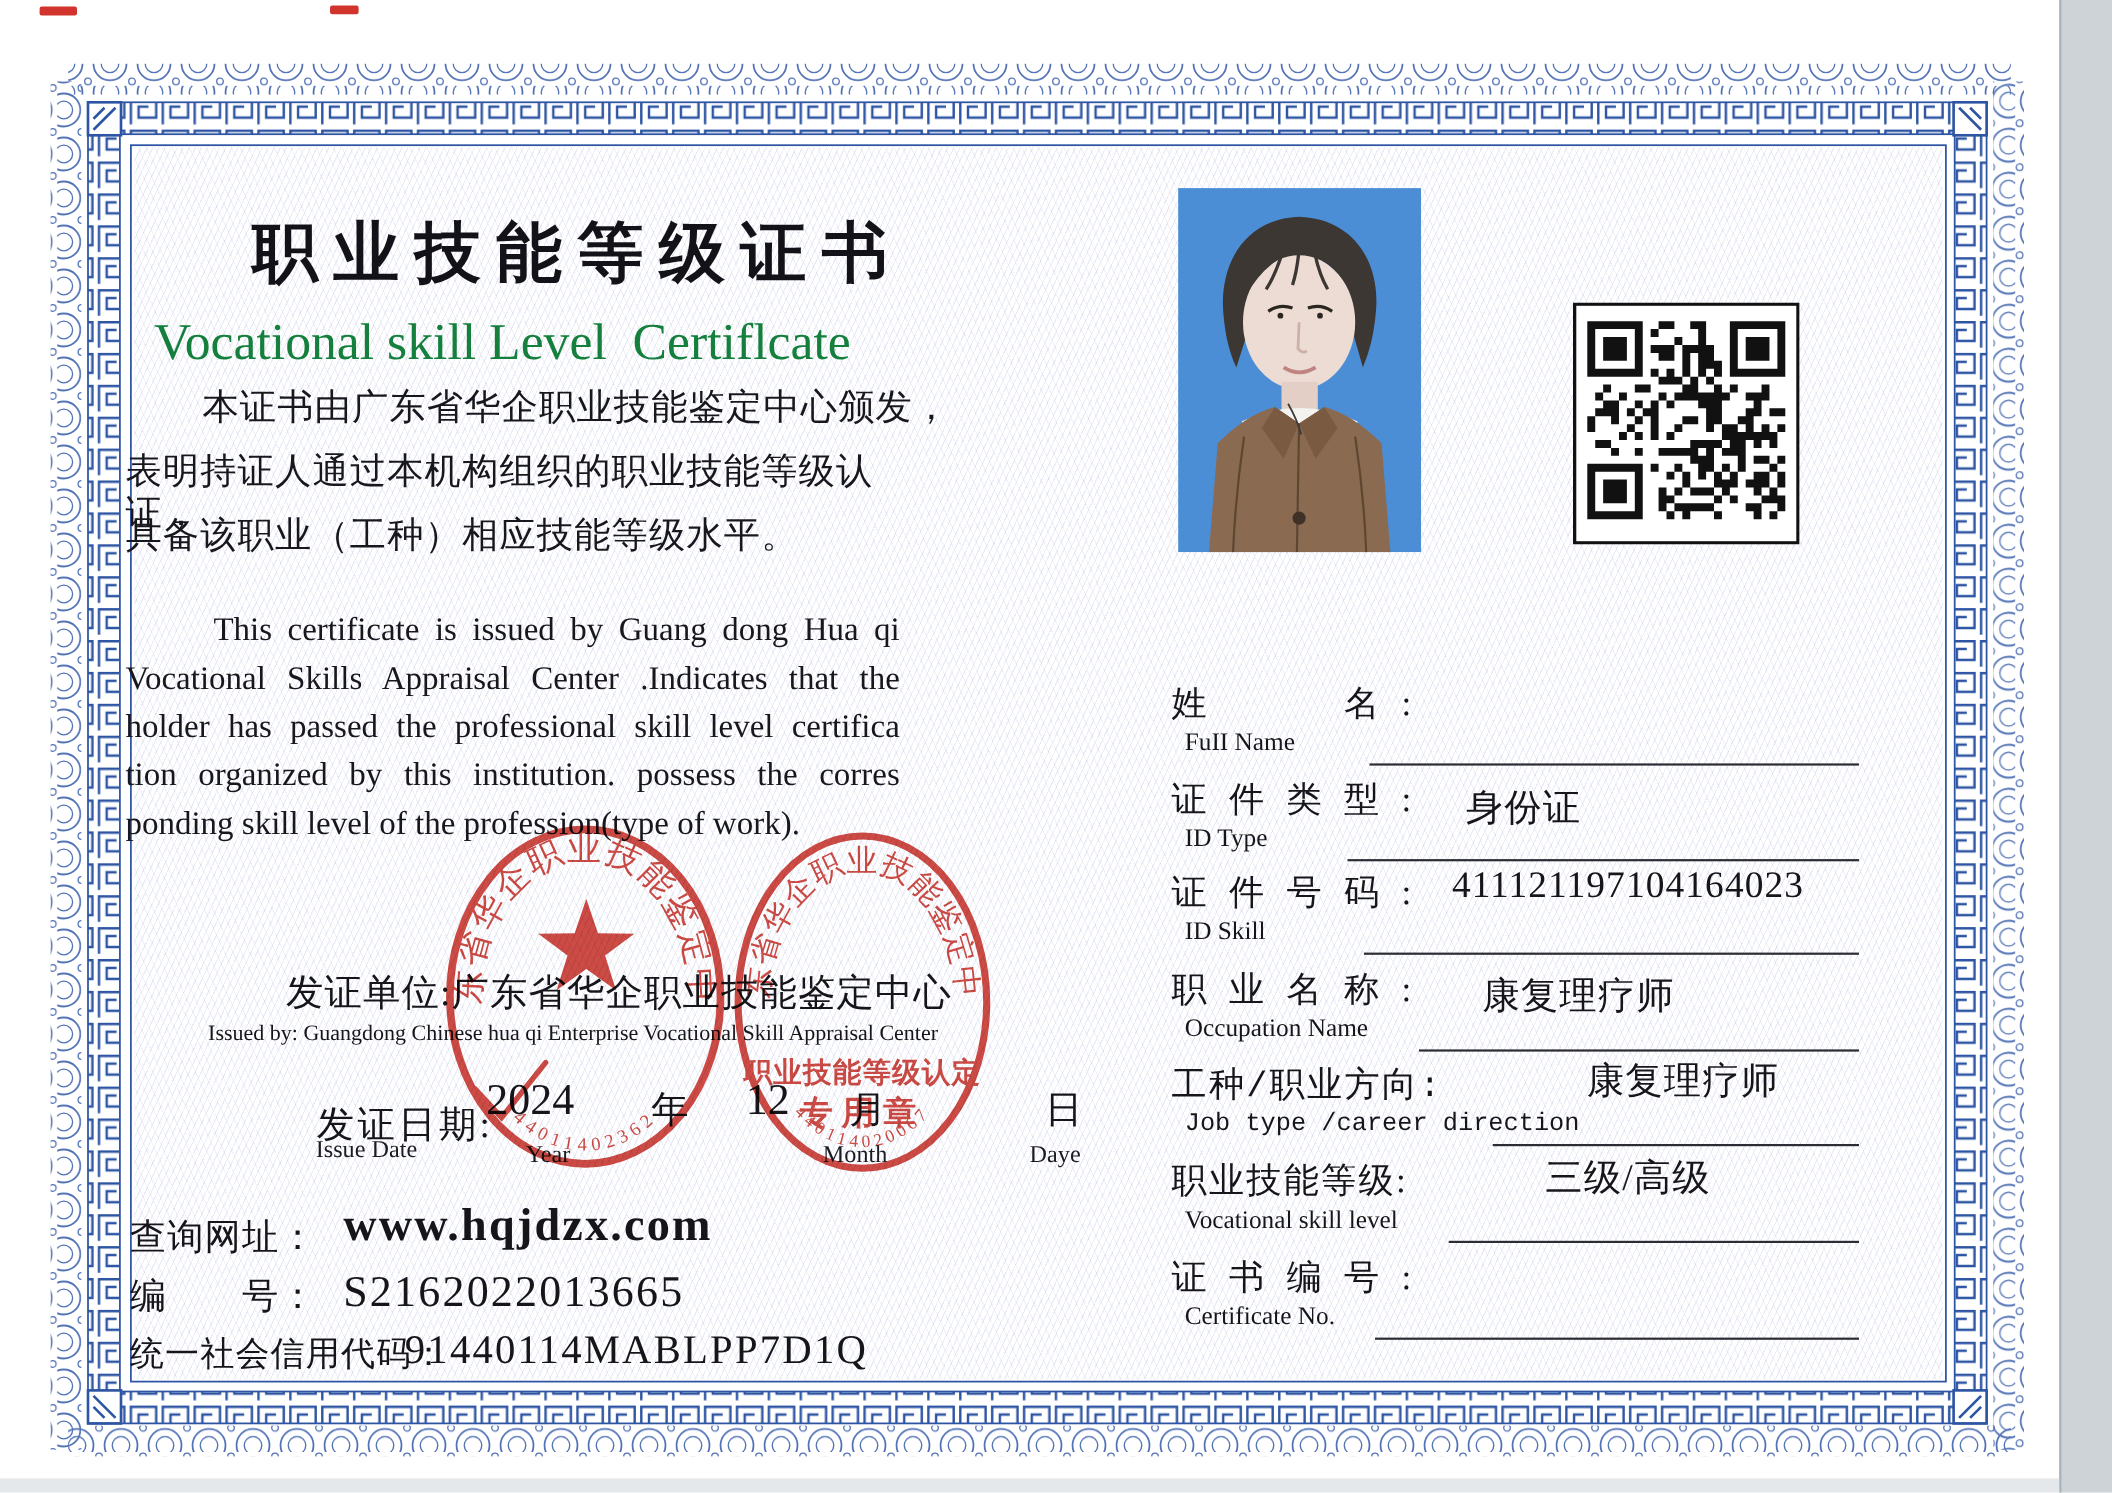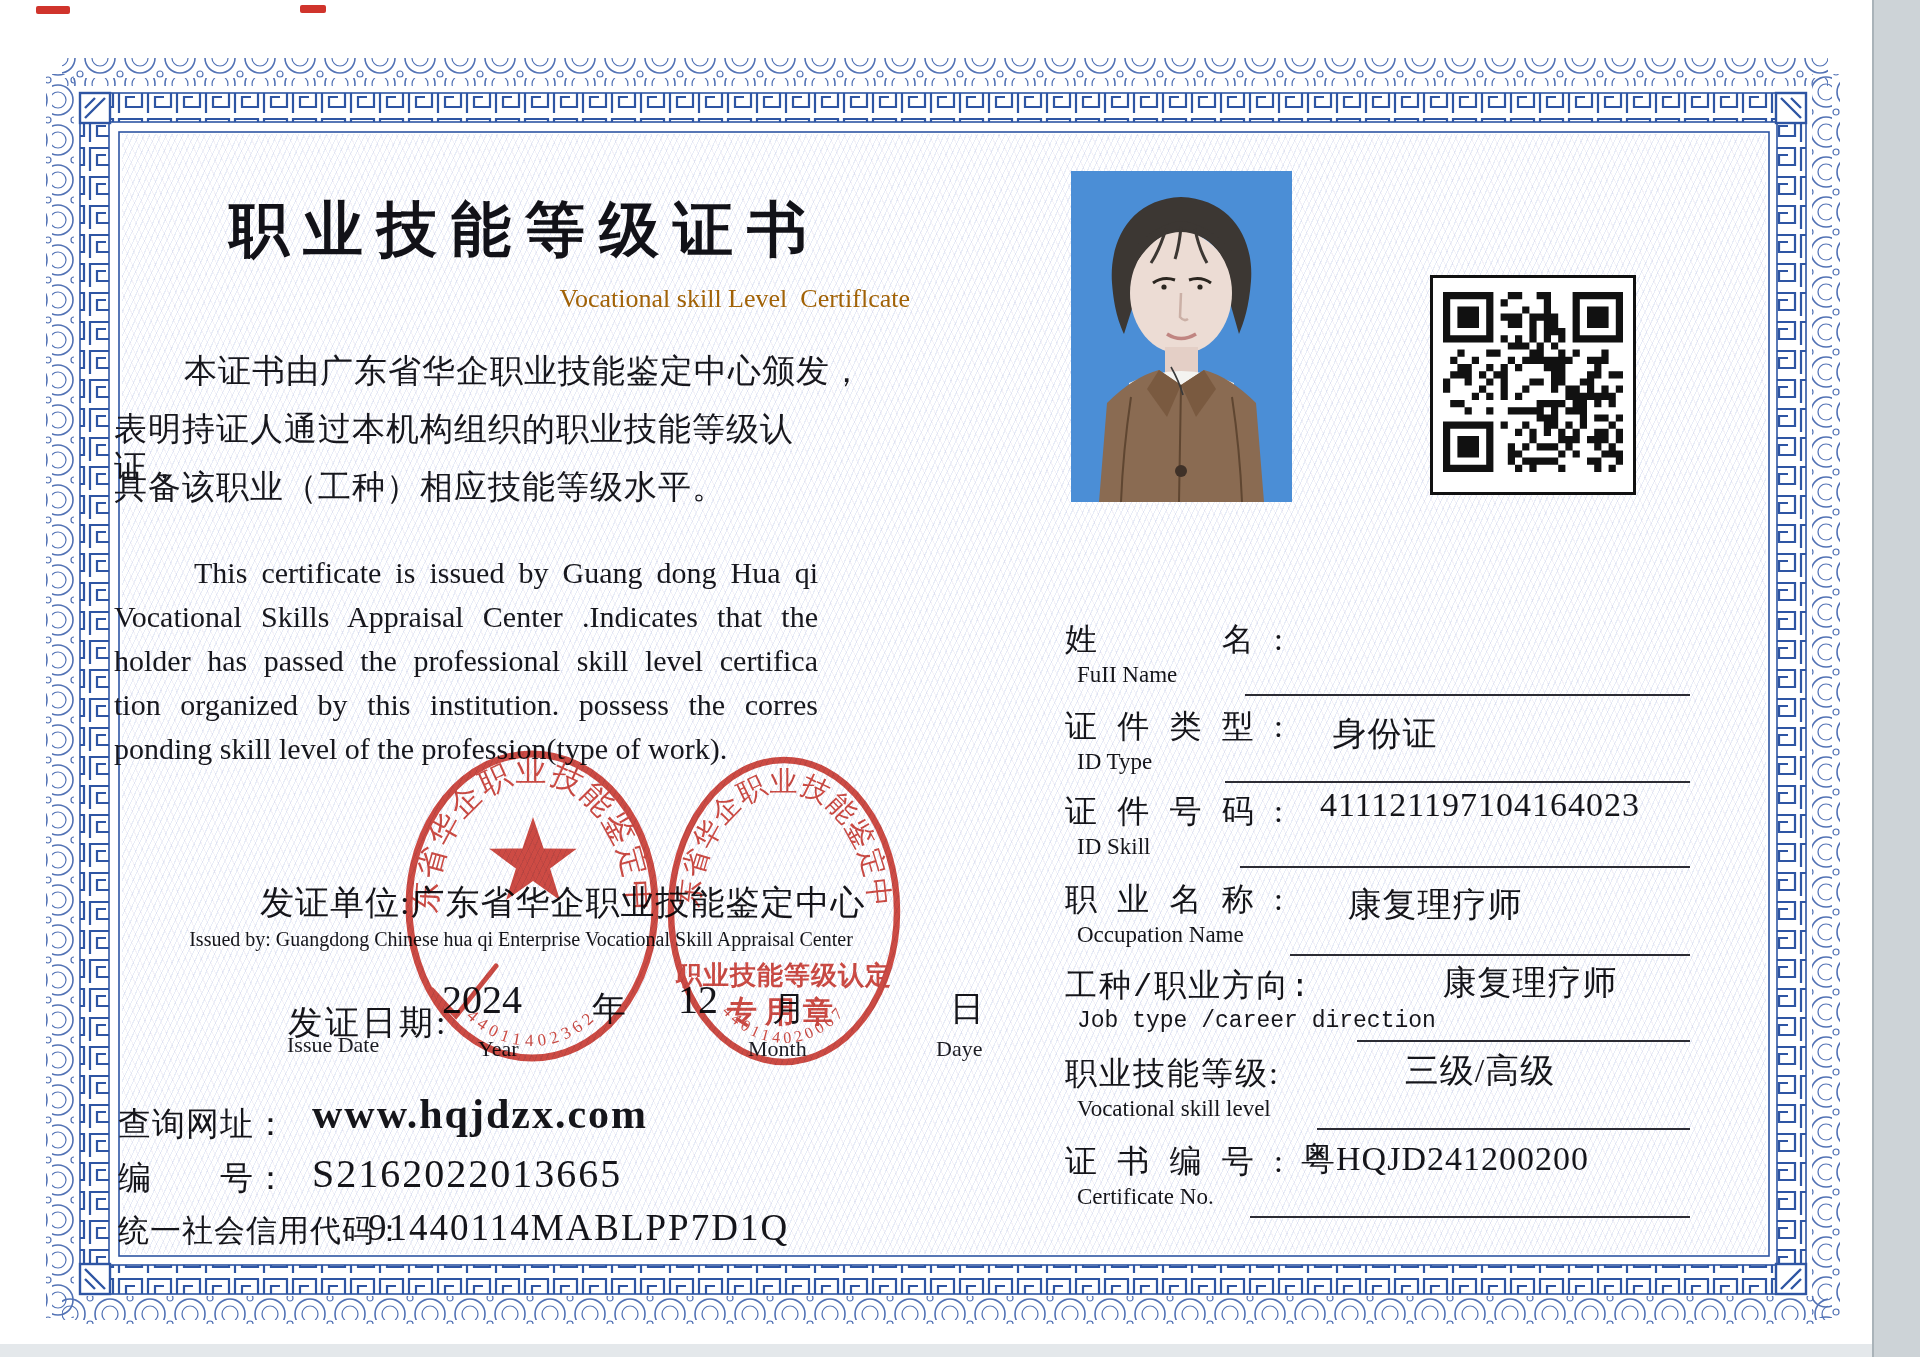--- a/index.html
+++ b/index.html
@@ -11,21 +11,21 @@
   .scan-bottom{left:0;top:1344px;width:1872px;height:13px;background:#e4e8eb;}
   .artifact{background:#d0342c;border-radius:2px;}
   
   .guilloche{left:122px;top:134px;width:1644px;height:1120px;
     background:
       repeating-linear-gradient(115deg, rgba(110,140,205,.16) 0 1px, rgba(255,255,255,0) 1px 5px),
       repeating-linear-gradient(65deg, rgba(150,130,190,.10) 0 1px, rgba(255,255,255,0) 1px 7px);
   }
   .title{left:140px;top:190px;width:770px;text-align:center;font-size:60px;font-weight:bold;
          letter-spacing:14px;color:#121218;}
-  .subtitle{left:140px;top:284px;width:770px;text-align:right;font-size:26px;white-space:pre;color:#a16207;}
+  .subtitle{left:140px;top:284px;width:770px;text-align:left;font-size:47px;white-space:pre;color:#15803d;}
   .cnline{left:114px;width:706px;font-size:33px;line-height:38px;color:#17171d;letter-spacing:1px;}
   .enline{left:114px;width:704px;font-size:30px;color:#17171d;}
   .jl{text-align:justify;text-align-last:justify;}
   .issuer{left:260px;top:880px;font-size:34px;letter-spacing:1px;white-space:nowrap;z-index:3;}
   .issuer-en{left:106px;top:928px;width:830px;text-align:center;font-size:20px;z-index:3;}
   .datecn{font-size:34px;letter-spacing:3px;z-index:3;}
   .dateval{font-size:40px;z-index:3;}
   .dateen{font-size:22px;z-index:3;color:#1b1b22;}
   .footlabel{font-size:33px;letter-spacing:1px;}
   .footval{font-size:40px;font-weight:bold;letter-spacing:2px;}
@@ -211,15 +211,14 @@
 </div>
 <div class="frow wide" style="top:1052px;">
   <div class="flabel-cn">职业技能等级:</div>
   <div class="flabel-en">Vocational skill level</div>
   <div class="fvalue" style="left:250px;width:330px;">三级/高级</div>
   <div class="ful" style="left:252px;"></div>
 </div>
 <div class="frow" style="top:1140px;">
   <div class="flabel-cn">证书编号:</div>
   <div class="flabel-en">Certificate No.</div>
-  <div class="fvalue" style="left:200px;width:360px;">粤HQJD241200200</div>
   <div class="ful" style="left:185px;"></div>
 </div>
 
 </body></html>

